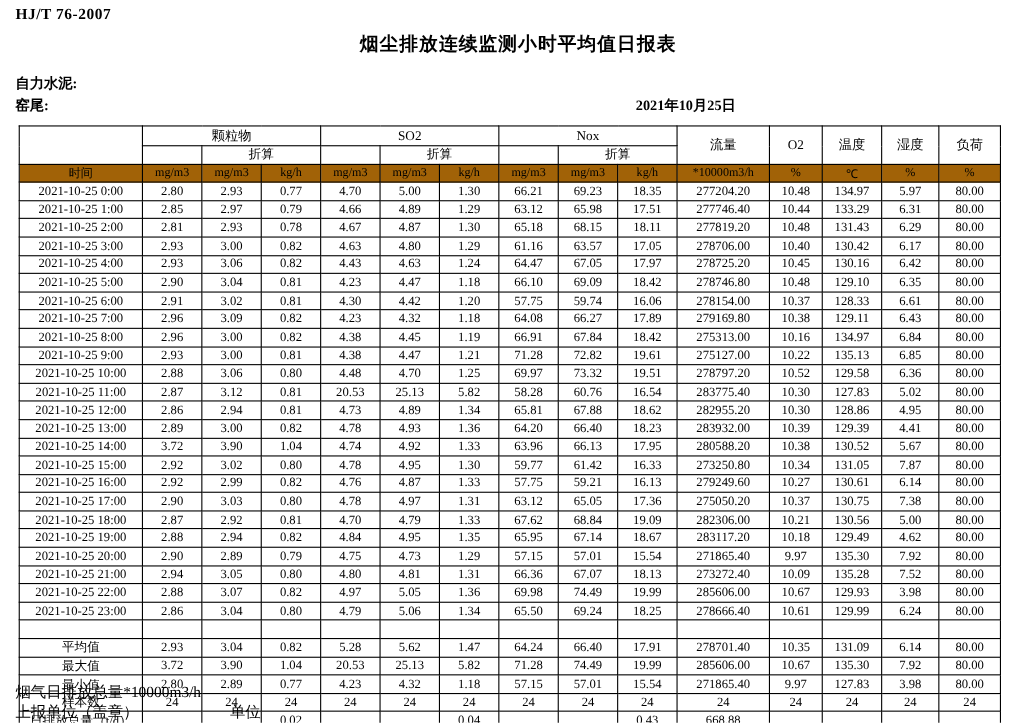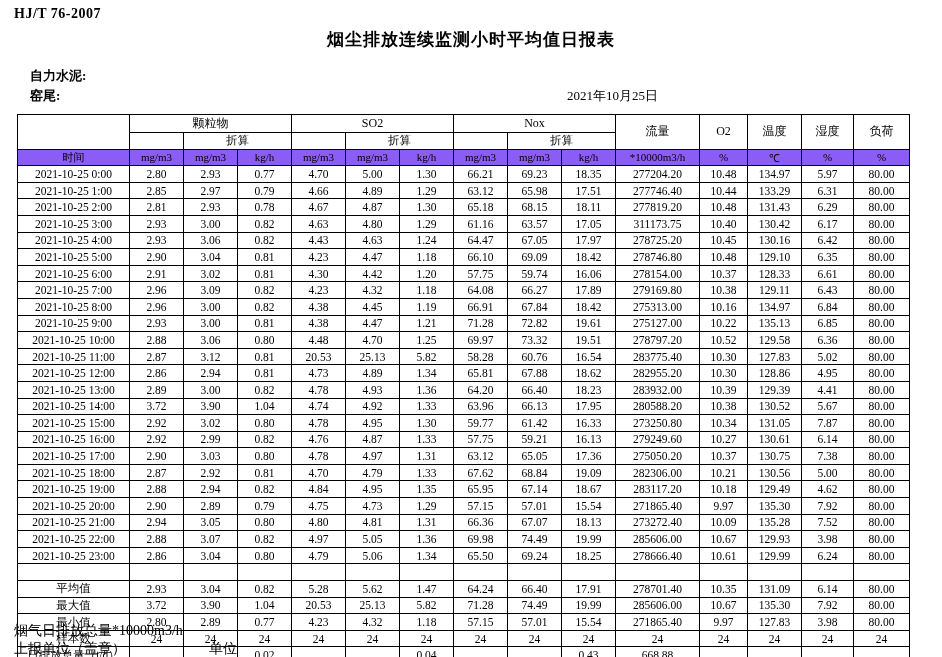--- a/index.html
+++ b/index.html
@@ -40,30 +40,29 @@
     left: 14px;
     top: 66px;
     width: 914px;
     font-family: "Liberation Serif", serif;
     font-size: 13px;
   }
   .meta-row {
     position: relative;
     height: 20px;
     line-height: 20px;
-    margin-left: 16px;
   }
   .meta-label {
     font-weight: bold;
   }
   .meta-date {
     position: absolute;
-    left: 537px;
+    left: 564px;
     top: 0;
-    font-weight: normal;
+    font-weight: bold;
   }
   table.report {
     position: absolute;
     left: 17px;
     top: 114px;
     border-collapse: collapse;
     font-family: "Liberation Serif", serif;
     font-size: 11.5px;
   }
   table.report td, table.report th {
@@ -72,21 +71,21 @@
     vertical-align: middle;
     padding: 0;
     height: 15.6px;
     font-weight: normal;
     white-space: nowrap;
   }
   .grp-head {
     font-size: 12px;
   }
   .unit-row td {
-    background: #8b5cf6;
+    background: #a16207;
     font-size: 11px;
     height: 15px;
   }
   .time-head {
     background: #ddf0dd;
     font-size: 12.5px;
   }
   .col-time { width: 112px; }
   .col-num  { width: 54px; }
   .col-flow { width: 84px; }
@@ -247,21 +246,21 @@
         <td class="time-cell">2021-10-25  3:00</td>
         <td>2.93</td>
         <td>3.00</td>
         <td>0.82</td>
         <td>4.63</td>
         <td>4.80</td>
         <td>1.29</td>
         <td>61.16</td>
         <td>63.57</td>
         <td>17.05</td>
-        <td>311173.75</td>
+        <td>278706.00</td>
         <td>10.40</td>
         <td>130.42</td>
         <td>6.17</td>
         <td>80.00</td>
       </tr>
       <tr class="data-row">
         <td class="time-cell">2021-10-25  4:00</td>
         <td>2.93</td>
         <td>3.06</td>
         <td>0.82</td>

